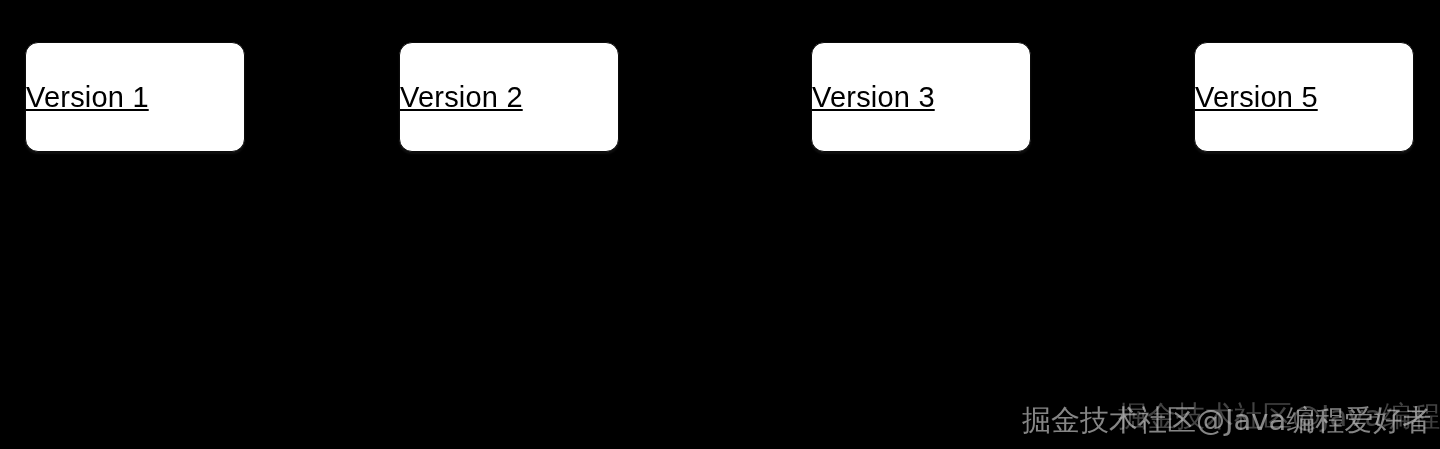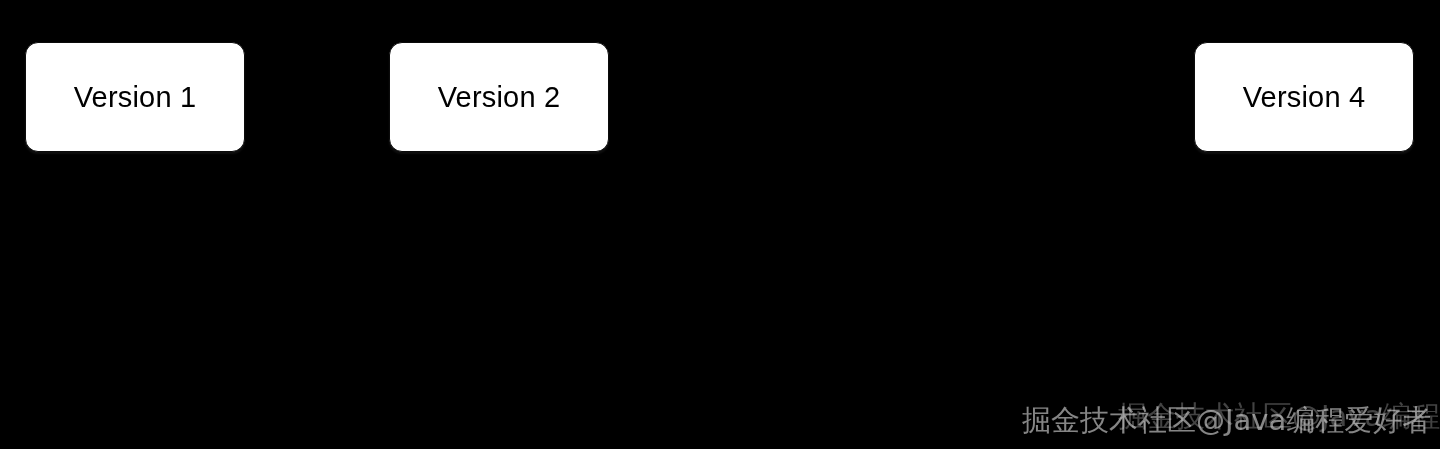--- a/index.html
+++ b/index.html
@@ -20,22 +20,22 @@
     background: #000000;
   }
   .node-box {
     position: absolute;
     background: #ffffff;
     border: 1px solid #0b0b0b;
     border-radius: 13px;
     box-sizing: border-box;
     display: flex;
     align-items: center;
-    justify-content: center;
     box-shadow: 0 2px 2px rgba(255,255,255,0.06);
+    text-decoration: underline;
   }
   .node-label {
     color: #000000;
     font-family: "Liberation Sans", sans-serif;
     font-size: 29px;
     font-weight: 400;
     letter-spacing: 0.2px;
     line-height: 1;
     white-space: nowrap;
     user-select: none;
@@ -69,27 +69,30 @@
 </style>
 </head>
 <body>
 
 <div id="canvas" style="width: 1440px; height: 449px; background: rgb(0, 0, 0);">
 
   <div class="node-box" id="node-0" style="left: 25px; top: 42px; width: 220px; height: 110px;">
     <span class="node-label">Version 1</span>
   </div>
 
-  <div class="node-box" id="node-1" style="left: 389px; top: 42px; width: 220px; height: 110px;">
+  <div class="node-box" id="node-1" style="left: 399px; top: 42px; width: 220px; height: 110px;">
     <span class="node-label">Version 2</span>
   </div>
 
+  <div class="node-box" id="node-2" style="left: 811px; top: 42px; width: 220px; height: 110px;">
+    <span class="node-label">Version 3</span>
+  </div>
 
   <div class="node-box" id="node-3" style="left: 1194px; top: 42px; width: 220px; height: 110px;">
-    <span class="node-label">Version 4</span>
+    <span class="node-label">Version 5</span>
   </div>
 
 
   <div id="watermark-layer">
     <span class="watermark-text" id="watermark-back">掘金技术社区@Java编程爱好者</span>
     <span class="watermark-text" id="watermark-front">掘金技术社区@Java编程爱好者</span>
   </div>
 
 </div>
 

